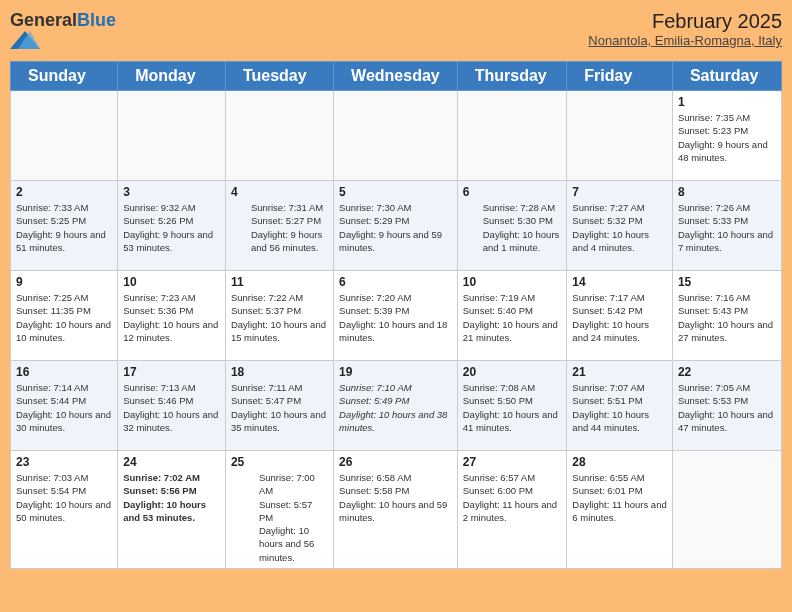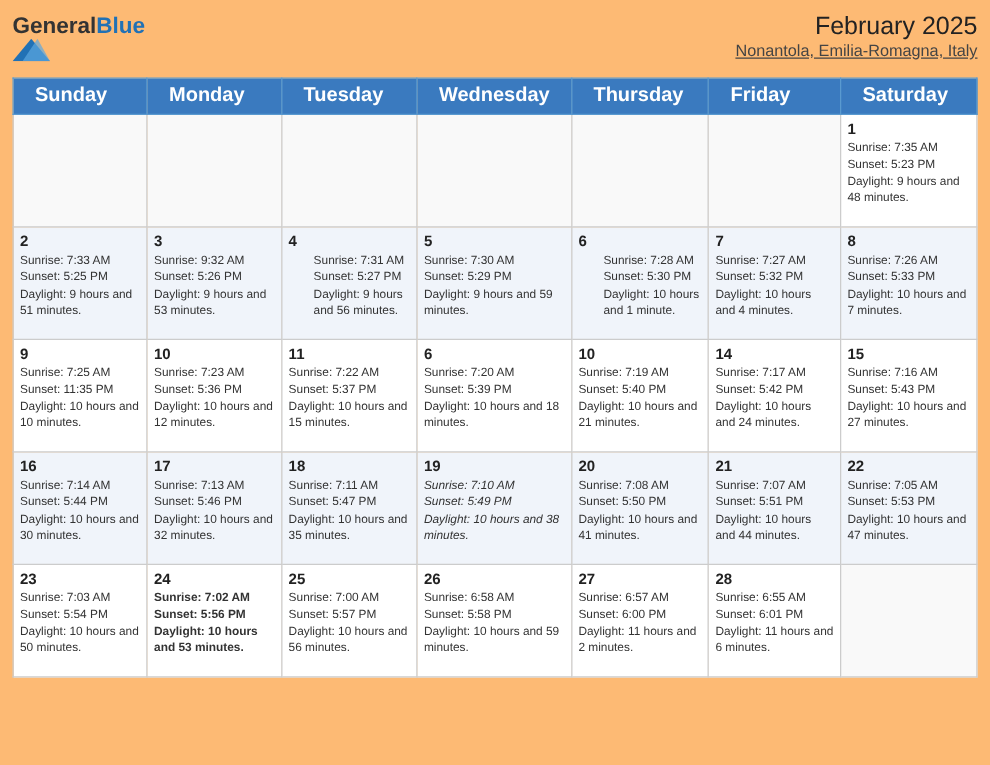--- a/index.html
+++ b/index.html
@@ -275,21 +275,21 @@
 Daylight: 10 hours and 50 minutes.</div>
           </td>
           <td>
             <div class="day-number">24</div>
             <div class="day-info" style="white-space: pre-line; font-weight: bold;">Sunrise: 7:02 AM
 Sunset: 5:56 PM
 Daylight: 10 hours and 53 minutes.</div>
           </td>
           <td>
             <div class="day-number">25</div>
-            <div class="day-info" style="white-space: pre-line;">Sunrise: 7:00 AM
+            <div class="day-info" style="white-space: pre-line; margin-left: 28px;">Sunrise: 7:00 AM
 Sunset: 5:57 PM
 Daylight: 10 hours and 56 minutes.</div>
           </td>
           <td>
             <div class="day-number">26</div>
             <div class="day-info" style="white-space: pre-line;">Sunrise: 6:58 AM
 Sunset: 5:58 PM
 Daylight: 10 hours and 59 minutes.</div>
           </td>
           <td>

